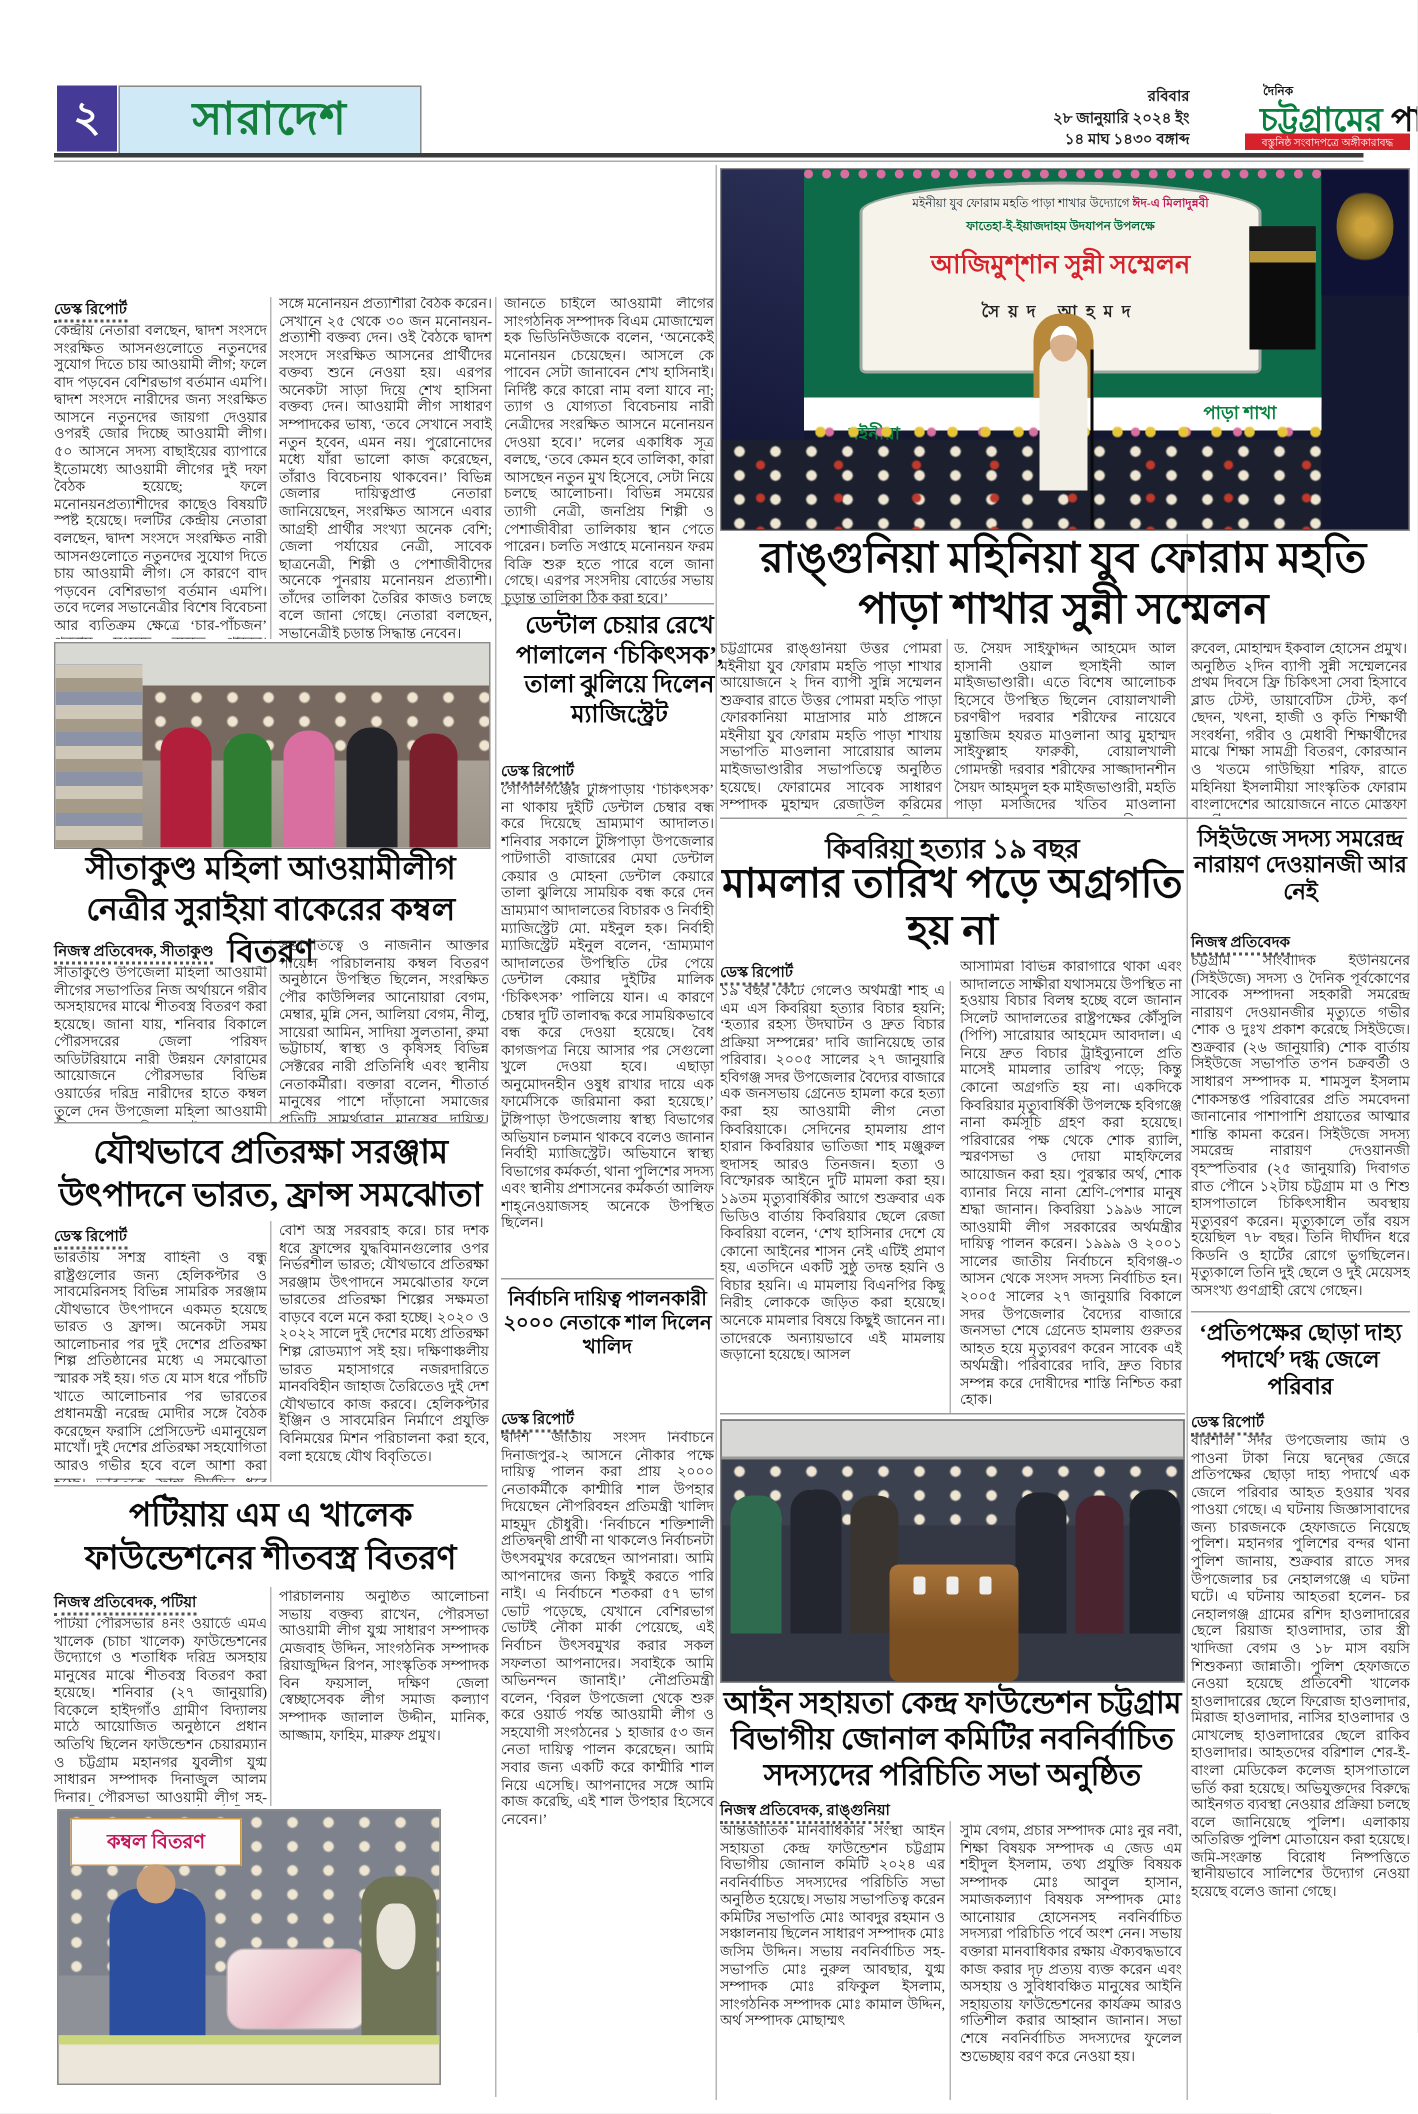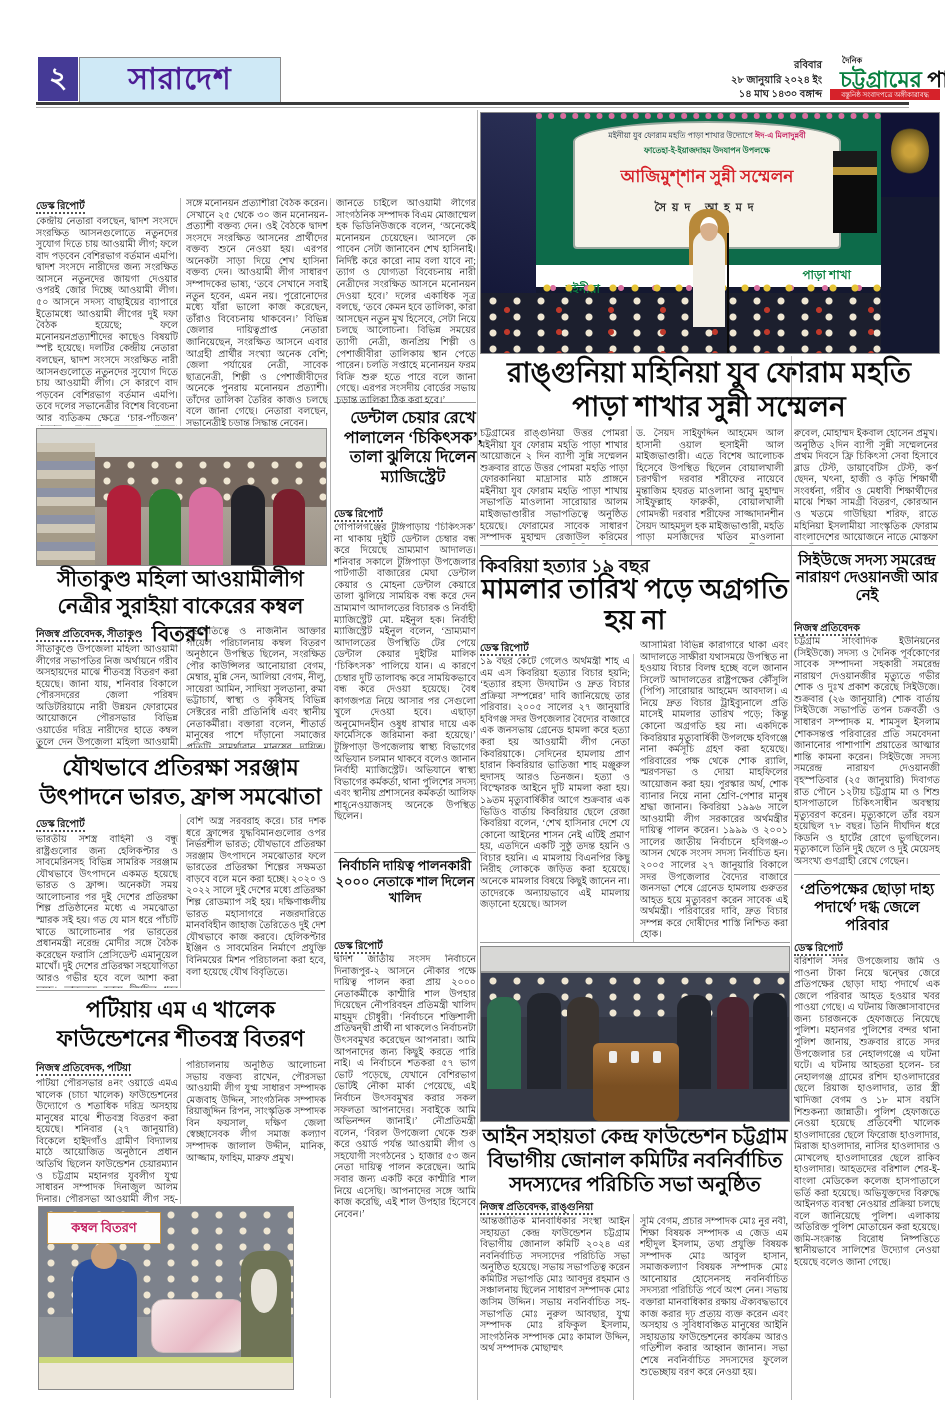--- a/index.html
+++ b/index.html
@@ -1,51 +1,51 @@
 <!DOCTYPE html>
 <html><head>
 <meta charset="utf-8">
 <style>
   html,body{margin:0;padding:0;background:#e8e8e8;}
   .page{position:relative;width:945px;height:1409px;margin:0 auto;background:#ffffff;
         font-family:"Liberation Serif","DejaVu Serif",serif;color:#111;overflow:hidden;}
   .abs{position:absolute;}
   .hl{font-weight:bold;color:#0b0b0b;text-align:center;}
-  .kick{font-weight:bold;text-align:left;}
+  .kick{font-weight:bold;text-align:center;}
   .body-txt{font-size:9.5px;line-height:1.22;text-align:justify;color:#1c1c1c;overflow:hidden;}
   .byl{font-size:10px;font-weight:bold;color:#111;}
   .byl span{border-bottom:2px dotted #555;padding-bottom:1px;}
   .vr{background:#b5b5b5;width:1px;position:absolute;}
   .hr{background:#9a9a9a;height:1px;position:absolute;}
   .ph{position:absolute;overflow:hidden;border:1px solid #8a8a8a;background:#222;}
   .dots{background-image:radial-gradient(circle,#efe6d2 3px,rgba(0,0,0,0) 4px);background-size:24px 16px;}
   .dots2{background-image:radial-gradient(circle,#c0392b 2.5px,rgba(0,0,0,0) 3.5px);background-size:52px 22px;}
   .pgnum{background:#453a96;color:#fff;font-weight:bold;font-size:28px;display:flex;align-items:center;justify-content:center;}
   .section-box{background:#cfe9f6;border:1px solid #8a8a8a;display:flex;align-items:center;justify-content:center;
-               font-size:30px;font-weight:bold;letter-spacing:1px;color:#4c1d95;}
+               font-size:30px;font-weight:bold;letter-spacing:1px;color:#15803d;}
   .dateblk{font-size:10px;line-height:1.45;text-align:right;color:#222;font-weight:bold;}
   .brand{white-space:nowrap;}
   .brand .g{color:#0a8040;font-weight:bold;font-size:22px;}
   .brand .k{color:#111;font-weight:bold;font-size:22px;}
   .brand .pre{color:#111;font-size:8px;font-weight:bold;position:absolute;top:-8px;left:2px;}
   .tagline{background:#d6222a;color:#fff;font-size:7px;display:flex;align-items:center;justify-content:center;}
   .leaf{position:absolute;width:16px;height:8px;background:#0a8040;border-radius:0 8px 0 8px;transform:rotate(-25deg);}
 </style>
 </head>
 <body>
 
 <div class="page">
 
   <div class="abs pgnum" style="left:38px;top:57px;width:40px;height:44px;">
     <span>২</span>
   </div>
   <div class="abs section-box" style="left:79px;top:57px;width:200px;height:44px;">
     <span>সারাদেশ</span>
   </div>
-  <div class="abs dateblk" style="left:684px;top:58px;width:138px;height:42px;">
+  <div class="abs dateblk" style="left:655px;top:58px;width:138px;height:42px;">
     <div>রবিবার</div>
     <div>২৮ জানুয়ারি ২০২৪ ইং</div>
     <div>১৪ মাঘ ১৪৩০ বঙ্গাব্দ</div>
   </div>
   <div class="abs brand" style="left:818px;top:62px;width:140px;height:30px;margin-left:22px;">
     <span class="pre">দৈনিক</span>
     <span class="leaf" style="left:116px;top:-7px;"></span>
     <span class="g">চট্টগ্রামের</span><span class="k"> পাতা</span>
   </div>
   <div class="abs tagline" style="left:830px;top:89px;width:110px;height:11px;">

